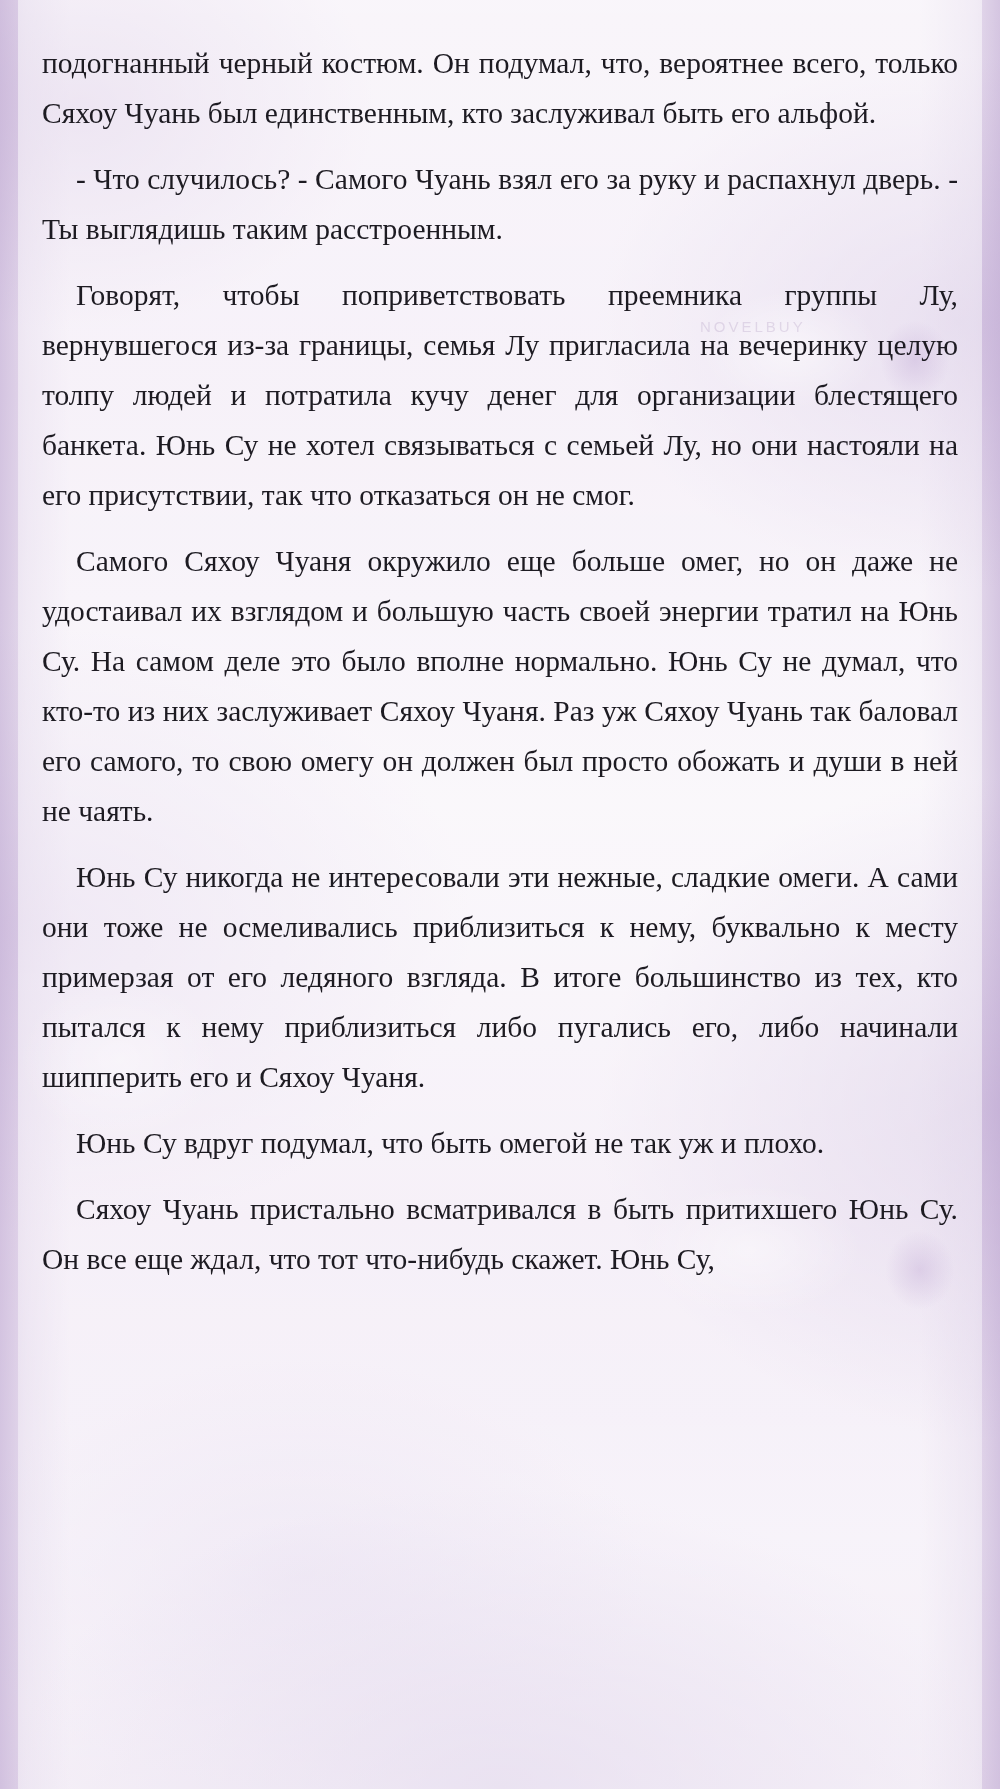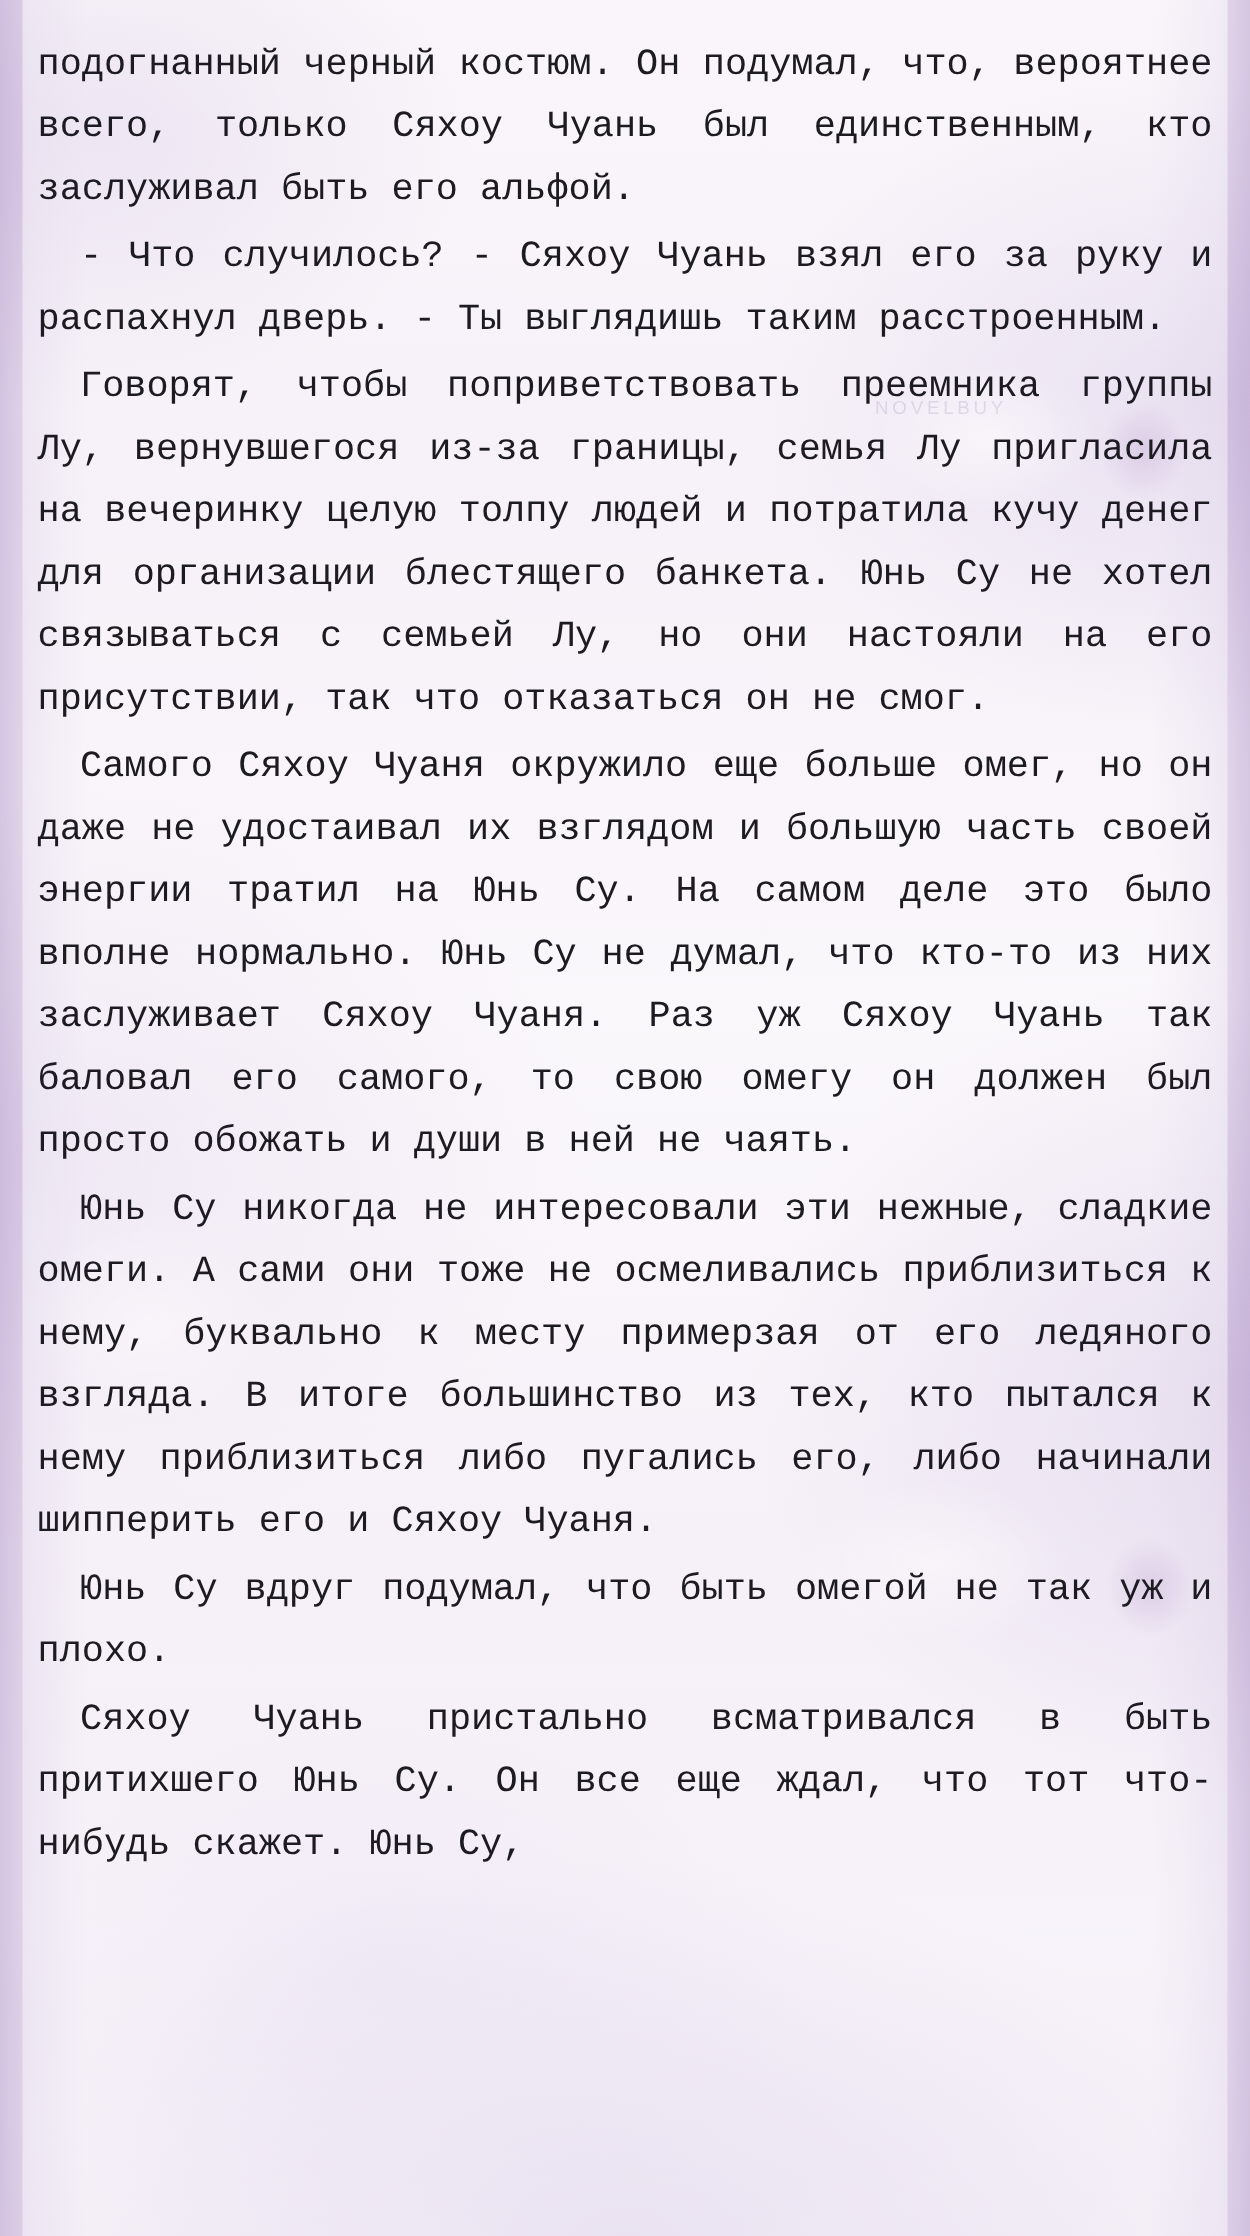--- a/index.html
+++ b/index.html
@@ -97,24 +97,23 @@
     padding: 22px 26px 0 26px;
     box-sizing: border-box;
     color: #1d1b22;
     font-family: "Liberation Serif", serif;
     font-size: 29.5px;
     line-height: 50px;
     text-align: justify;
     text-justify: inter-word;
   }
   #content p {
-    margin: 4px;
+    margin: 16px;
     text-indent: 34px;
     text-align: justify;
-    font-family: Liberation Mono, monospace;
   }
   #content p.noindent {
     text-indent: 0;
   }
 </style>
 </head>
 <body>
 
 <div id="page">
 
@@ -123,21 +122,21 @@
   <div class="blotch b1"></div>
   <div class="blotch b2"></div>
   <div class="blotch b3"></div>
   <div class="blotch b4"></div>
   <div class="blotch b5"></div>
 
   <div class="watermark">NOVELBUY</div>
 
   <div id="content">
     <p class="noindent">подогнанный черный костюм. Он подумал, что, вероятнее всего, только Сяхоу Чуань был единственным, кто заслуживал быть его альфой.</p>
-    <p>- Что случилось? - Сяхоу Чуань взял его за руку и распахнул дверь. - Ты выглядишь таким расстроенным.</p>
+    <p>- Что случилось? - Самого Чуань взял его за руку и распахнул дверь. - Ты выглядишь таким расстроенным.</p>
     <p>Говорят, чтобы поприветствовать преемника группы Лу, вернувшегося из-за границы, семья Лу пригласила на вечеринку целую толпу людей и потратила кучу денег для организации блестящего банкета. Юнь Су не хотел связываться с семьей Лу, но они настояли на его присутствии, так что отказаться он не смог.</p>
     <p>Самого Сяхоу Чуаня окружило еще больше омег, но он даже не удостаивал их взглядом и большую часть своей энергии тратил на Юнь Су. На самом деле это было вполне нормально. Юнь Су не думал, что кто-то из них заслуживает Сяхоу Чуаня. Раз уж Сяхоу Чуань так баловал его самого, то свою омегу он должен был просто обожать и души в ней не чаять.</p>
     <p>Юнь Су никогда не интересовали эти нежные, сладкие омеги. А сами они тоже не осмеливались приблизиться к нему, буквально к месту примерзая от его ледяного взгляда. В итоге большинство из тех, кто пытался к нему приблизиться либо пугались его, либо начинали шипперить его и Сяхоу Чуаня.</p>
     <p>Юнь Су вдруг подумал, что быть омегой не так уж и плохо.</p>
     <p>Сяхоу Чуань пристально всматривался в быть притихшего Юнь Су. Он все еще ждал, что тот что-нибудь скажет. Юнь Су,</p>
   </div>
 
 </div>
 
 </body></html>

